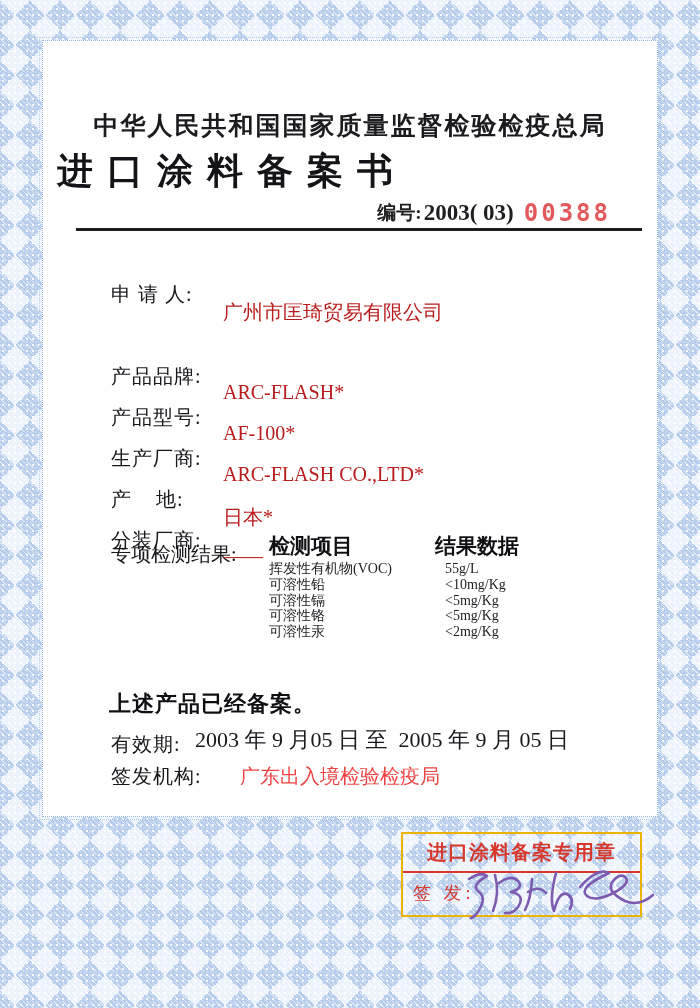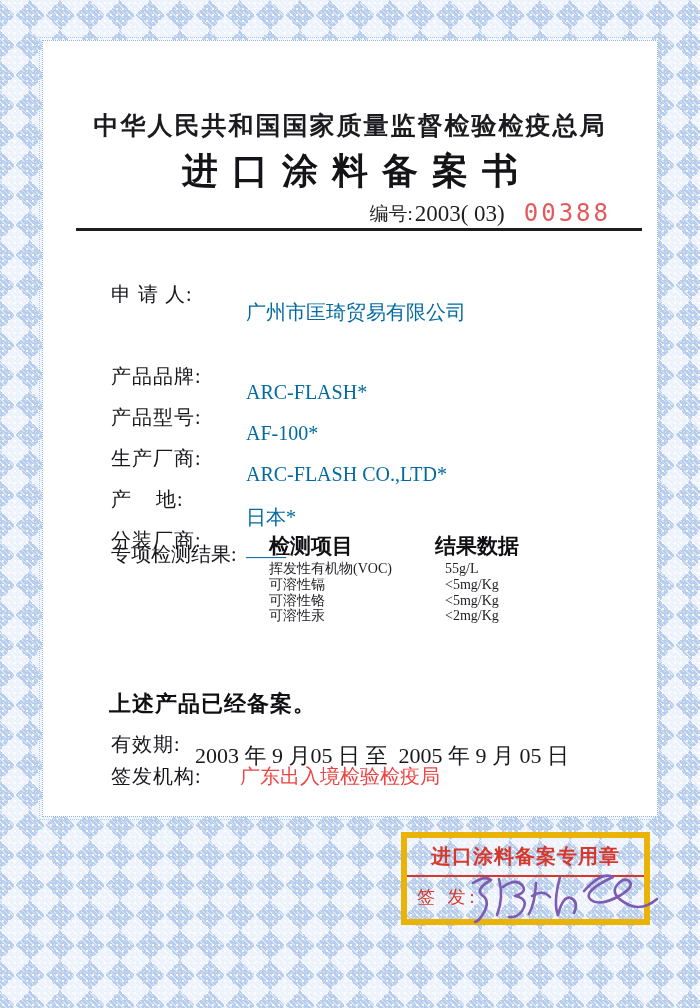--- a/index.html
+++ b/index.html
@@ -25,58 +25,58 @@
     outline:1px dotted #aecbec;
     outline-offset:2px;
     box-sizing:border-box;
   }
   .abs{position:absolute;}
   .authority{
     top:68px;left:0;width:100%;text-align:center;
     font-size:25px;font-weight:600;color:#1b1b1f;letter-spacing:2px;white-space:nowrap;
   }
   .doc-title{
-    top:106px;left:0;width:100%;text-align:center;
+    top:106px;left:0;width:100%;text-align:left;
     font-size:36px;font-weight:700;color:#141418;
     letter-spacing:14px;text-indent:14px;white-space:nowrap;
   }
   .serial{
-    top:158px;right:46px;display:flex;align-items:flex-end;gap:2px;white-space:pre;
+    top:158px;right:46px;display:flex;align-items:center;gap:2px;white-space:pre;font-weight:bold;
   }
   .serial .s-label{font-size:19px;color:#222;}
   .serial .s-prefix{font-size:23px;color:#1d1d22;font-family:"Liberation Serif",serif;}
   .serial .s-number{
     font-size:24px;color:#e25a5c;font-family:"DejaVu Sans Mono","Liberation Mono",monospace;
-    letter-spacing:3px;margin-left:17px;
+    letter-spacing:3px;margin-left:8px;
   }
   .black-line{top:187px;left:33px;width:566px;height:3px;background:#1d1d1d;}
   .field-row{left:0;width:100%;white-space:pre;}
   .flabel{
     position:absolute;left:68px;font-size:20px;color:#17171c;letter-spacing:1px;white-space:pre;
   }
   .fvalue{
-    position:absolute;left:203px;font-size:20px;color:#0369a1;white-space:pre;
+    position:absolute;left:180px;font-size:20px;color:#b91c1c;white-space:pre;
   }
   .tr-label{top:500px;left:68px;font-size:20px;color:#17171c;}
   .tbl-head{top:491px;left:0;width:100%;font-weight:700;font-size:21px;color:#101014;}
   .tbl-head .c1{position:absolute;left:226px;}
   .tbl-head .c2{position:absolute;left:392px;}
   .tbl-rows{top:520px;left:0;width:100%;text-decoration:underline;}
   .tbl-row{position:relative;height:15.8px;line-height:15.8px;font-size:14px;color:#1c1c22;}
   .tbl-row .item{position:absolute;left:226px;white-space:pre;}
   .tbl-row .result{position:absolute;left:402px;white-space:pre;}
   .statement{top:648px;left:66px;font-size:22px;font-weight:700;color:#101014;letter-spacing:1px;font-family:Liberation Serif, serif;}
   .validity{top:684px;left:0;width:100%;}
   .validity .flabel{top:6px;}
-  .validity .vvalue{position:absolute;left:152px;font-size:22px;color:#17171c;white-space:pre;margin-top:16px;}
+  .validity .vvalue{position:absolute;left:152px;font-size:22px;color:#17171c;white-space:pre;}
   .issuer{top:722px;left:0;width:100%;}
   .issuer .ivalue{position:absolute;left:197px;font-size:20px;color:#ef4444;white-space:pre;}
   .stamp-box{
     top:791px;left:358px;width:237px;height:81px;
-    border:6px solid #eab308;background:rgba(255,255,255,0);
+    border:2px solid #eab308;background:rgba(255,255,255,0);
   }
   .stamp-title{
     height:37px;line-height:37px;text-align:center;
     border-bottom:2px solid #d6382c;
     color:#d6382c;font-weight:700;font-size:20px;letter-spacing:1px;white-space:nowrap;
   }
   .stamp-sign-row{position:relative;height:42px;text-decoration:underline;}
   .sign-label{
     position:absolute;left:10px;top:8px;color:#d6382c;font-size:18px;letter-spacing:4px;white-space:pre;
   }
@@ -134,20 +134,24 @@
     <span class="c1">检测项目</span>
     <span class="c2">结果数据</span>
   </div>
 
   <div class="abs tbl-rows">
     <div class="tbl-row">
       <span class="item">挥发性有机物(VOC)</span>
       <span class="result">55g/L</span>
     </div>
     <div class="tbl-row">
+      <span class="item">可溶性铅</span>
+      <span class="result">&lt;10mg/Kg</span>
+    </div>
+    <div class="tbl-row">
       <span class="item">可溶性镉</span>
       <span class="result">&lt;5mg/Kg</span>
     </div>
     <div class="tbl-row">
       <span class="item">可溶性铬</span>
       <span class="result">&lt;5mg/Kg</span>
     </div>
     <div class="tbl-row">
       <span class="item">可溶性汞</span>
       <span class="result">&lt;2mg/Kg</span>

